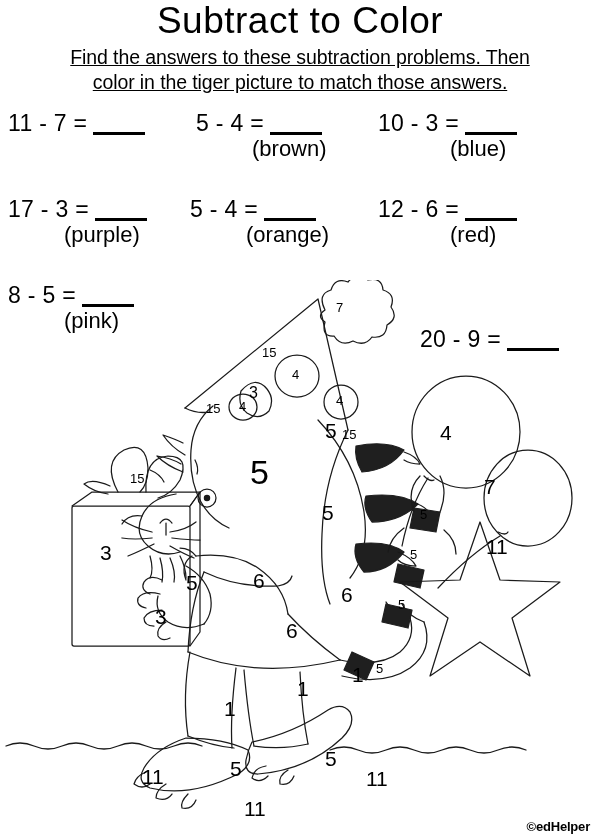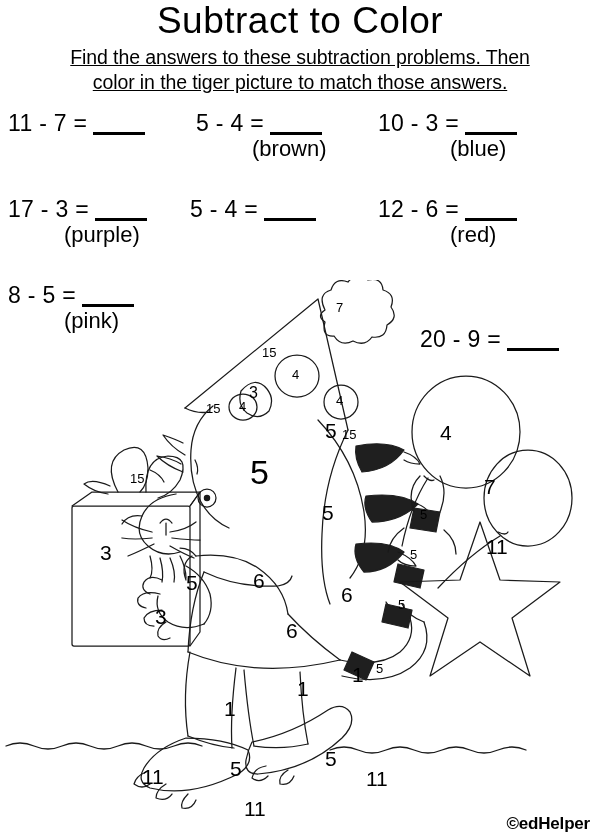--- a/index.html
+++ b/index.html
@@ -102,21 +102,21 @@
   }
   .num.sm { font-size: 13px; }
   .num.md { font-size: 16px; }
   .num.lg { font-size: 34px; }
 
   
   .footer-credit {
     position: absolute;
     right: 10px;
     bottom: 6px;
-    font-size: 17px;
+    font-size: 13px;
     font-weight: bold;
     letter-spacing: -0.2px;
   }
 </style>
 </head>
 <body>
 
 <h1 class="sheet-title">Subtract to Color</h1>
 
 <div class="sheet-instructions">
@@ -155,20 +155,21 @@
         <span class="problem-expr">17 - 3 =</span>
         <span class="answer-blank"></span>
       </div>
       <div class="problem-color">(purple)</div>
     </div>
     <div class="problem col-1">
       <div class="problem-line">
         <span class="problem-expr">5 - 4 =</span>
         <span class="answer-blank"></span>
       </div>
+      <div class="problem-color">(orange)</div>
     </div>
     <div class="problem col-2">
       <div class="problem-line">
         <span class="problem-expr">12 - 6 =</span>
         <span class="answer-blank"></span>
       </div>
       <div class="problem-color">(red)</div>
     </div>
   </div>
 

